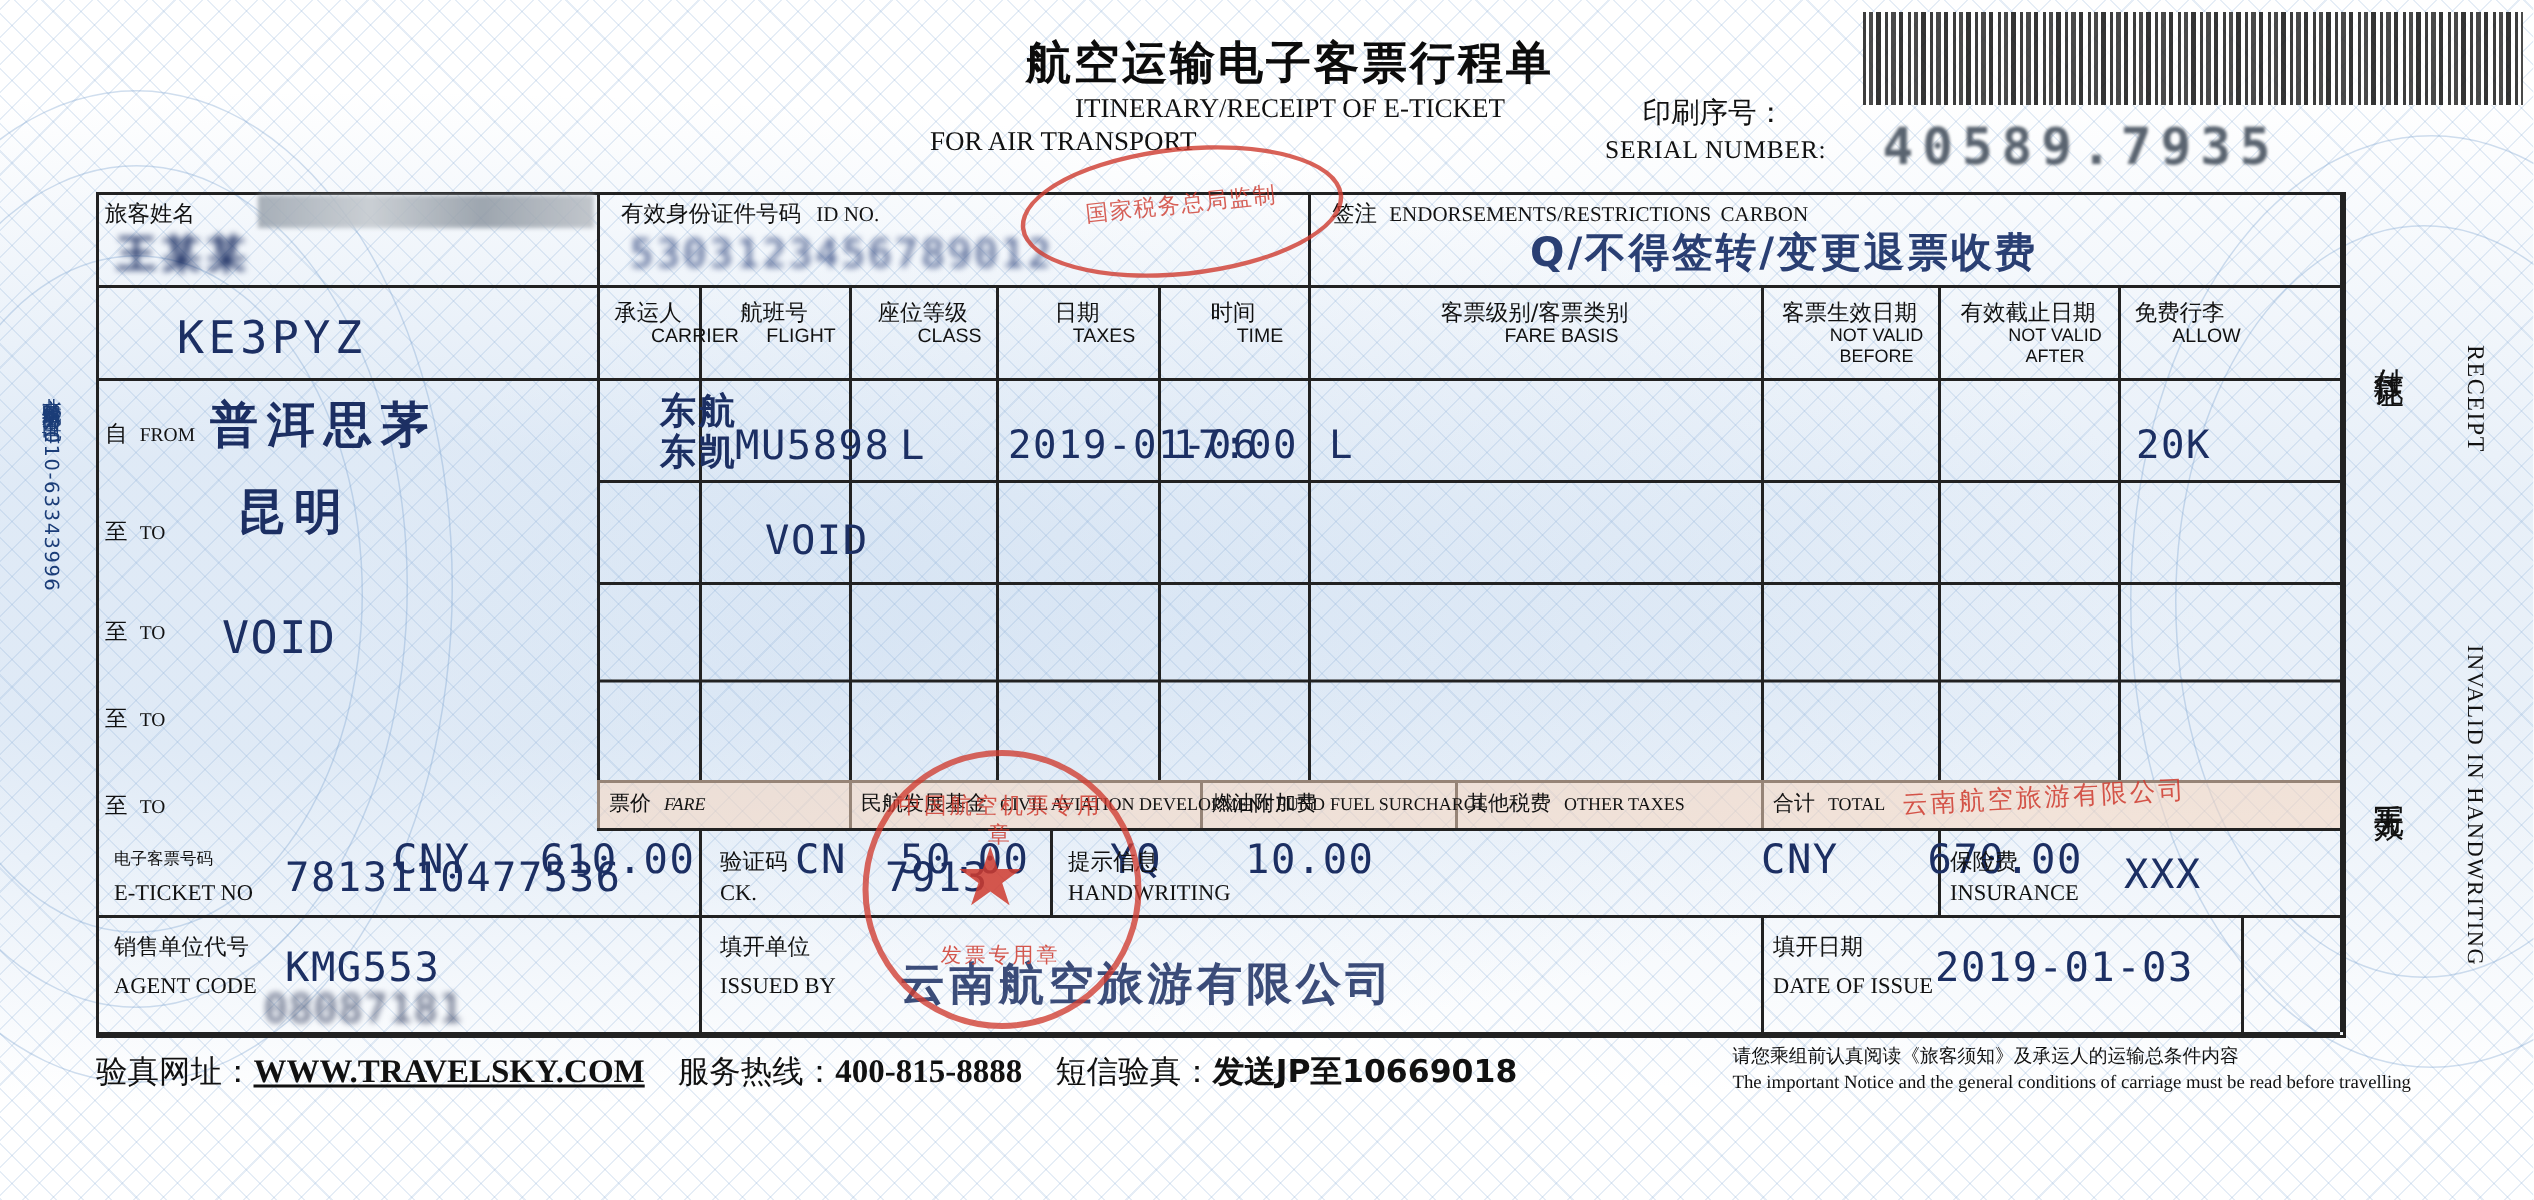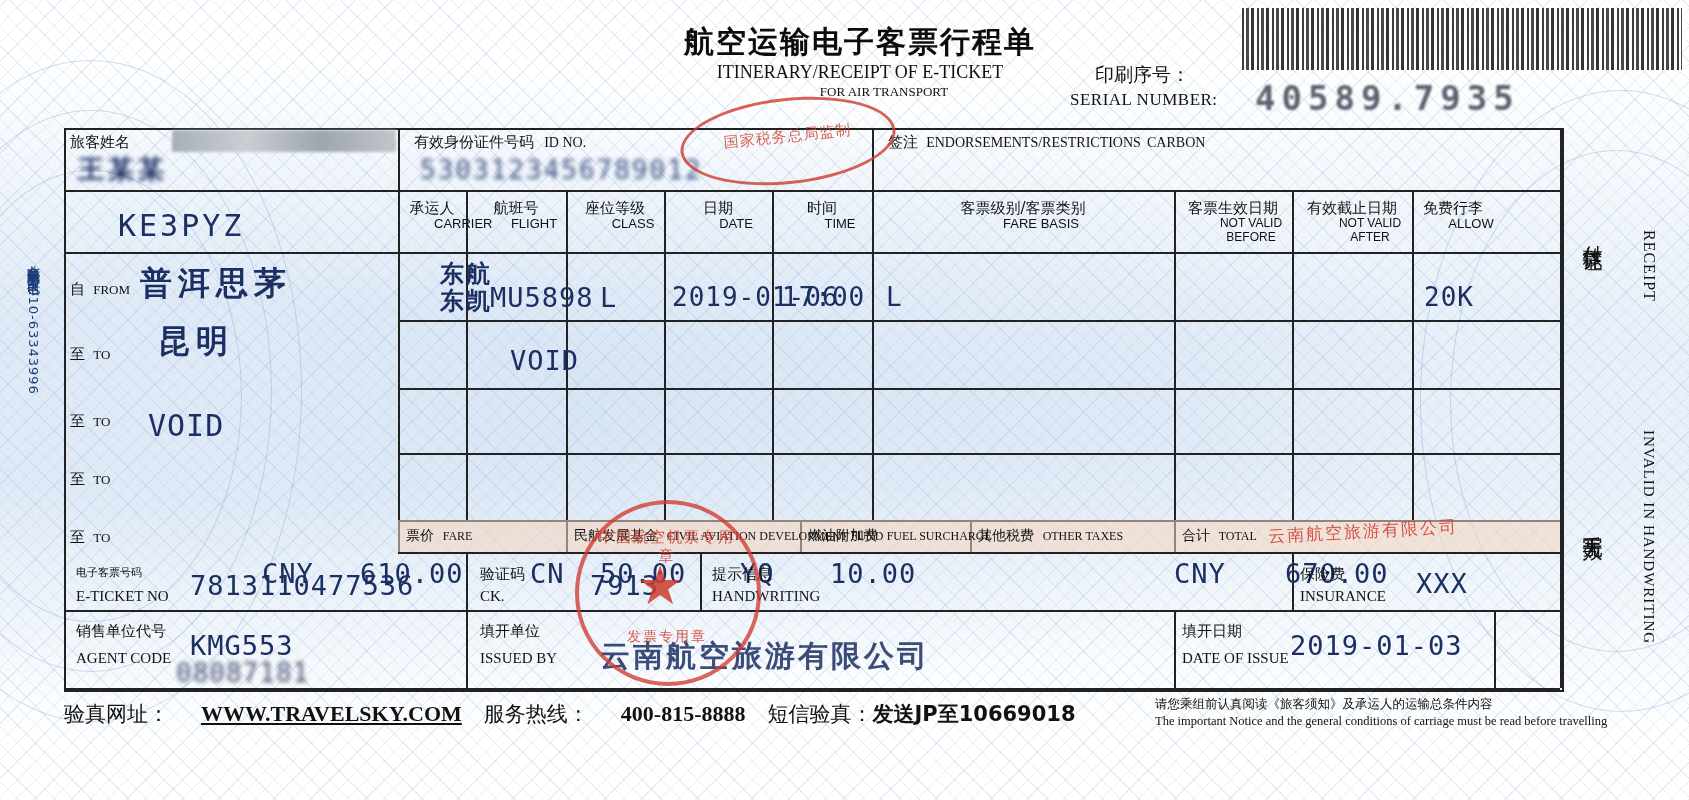--- a/index.html
+++ b/index.html
@@ -26,21 +26,21 @@
   .cjk-hand{font-family:"DejaVu Sans", sans-serif;color:#1c2f63;font-weight:700;}
   .lbl-cn{font-family:"DejaVu Sans", sans-serif;color:#111;}
   .lbl-en{font-family:"Liberation Serif", serif;color:#111;}
 
   
   .title-cn{
     position:absolute;left:640px;top:22px;width:440px;text-align:center;
     font-family:"DejaVu Sans", sans-serif;font-weight:700;font-size:30px;letter-spacing:2px;color:#0c0c0c;
   }
   .title-en1{position:absolute;left:640px;top:62px;width:440px;text-align:center;font-family:"Liberation Serif",serif;font-size:18px;color:#111;}
-  .title-en2{position:absolute;left:664px;top:84px;width:440px;text-align:center;font-family:"Liberation Serif",serif;font-size:13px;color:#111;}
+  .title-en2{position:absolute;left:620px;top:84px;width:440px;text-align:left;font-family:"Liberation Serif",serif;font-size:18px;color:#111;}
 
   .serial-cn{position:absolute;left:1095px;top:62px;font-size:19px;font-family:"DejaVu Sans",sans-serif;color:#111;}
   .serial-en{position:absolute;left:1070px;top:90px;font-size:17px;font-family:"Liberation Serif",serif;color:#111;letter-spacing:.5px;}
 
   .barcode{
     position:absolute;left:1242px;top:8px;width:440px;height:62px;
     background:repeating-linear-gradient(90deg,#1b1b1b 0 2px,#ffffff 2px 4px,#2a2a2a 4px 7px,#ffffff 7px 9px,#111 9px 12px,#fff 12px 15px);
     opacity:.85;
   }
   .serial-num{
@@ -76,21 +76,21 @@
     font-family:"Liberation Serif",serif;color:#111;letter-spacing:1px;
   }
   .vleft{
     position:absolute;writing-mode:vertical-rl;
     font-family:"DejaVu Sans",sans-serif;font-size:13px;color:#1b3d78;letter-spacing:1px;
   }
 
   
   .footer{position:absolute;left:64px;top:700px;width:1500px;}
   .f-cn{font-family:"DejaVu Sans",sans-serif;font-size:21px;color:#111;}
-  .f-bold{font-family:"Liberation Serif",serif;font-weight:700;font-size:22px;color:#111;margin-left:32px;}
+  .f-bold{font-family:"Liberation Serif",serif;font-weight:700;font-size:22px;color:#111;}
   .f-note1{position:absolute;left:1155px;top:696px;font-family:"DejaVu Sans",sans-serif;font-size:12.5px;color:#111;}
   .f-note2{position:absolute;left:1155px;top:714px;font-family:"Liberation Serif",serif;font-size:12.5px;color:#111;}
   .stamp-oval{
     position:absolute;width:210px;height:80px;border:3px solid #cf3b2f;border-radius:50%;
     transform:rotate(-6deg);opacity:.8;
   }
   .stamp-oval .t{
     position:absolute;left:0;top:26px;width:100%;text-align:center;
     font-family:"DejaVu Sans",sans-serif;font-size:15px;color:#cf3b2f;letter-spacing:1px;
   }
@@ -176,36 +176,37 @@
     <span class="lbl-cn">有效身份证件号码</span>
     <span class="lbl-en" style="font-size:14px;margin-left:6px;">ID NO.</span>
   </div>
   <div class="hand blurtext" style="position:absolute;left:420px;top:155px;font-size:26px;letter-spacing:2px;color:#3a4f84;">5303123456789012</div>
 
   <div style="position:absolute;left:888px;top:133px;font-size:15px;">
     <span class="lbl-cn">签注</span>
     <span class="lbl-en" style="font-size:14px;margin-left:4px;">ENDORSEMENTS/RESTRICTIONS</span>
     <span class="lbl-en" style="font-size:14px;margin-left:2px;">CARBON</span>
   </div>
+  <div class="cjk-hand" style="position:absolute;left:1020px;top:150px;font-size:27px;letter-spacing:2px;color:#2a3f73;">Q/不得签转/变更退票收费</div>
 
   <div class="cell-lbl" style="left:398px;top:200px;width:68px;">
     <span class="cn">承运人</span>
     <span class="en">CARRIER</span>
   </div>
   <div class="cell-lbl" style="left:466px;top:200px;width:100px;">
     <span class="cn">航班号</span>
     <span class="en">FLIGHT</span>
   </div>
   <div class="cell-lbl" style="left:566px;top:200px;width:98px;">
     <span class="cn">座位等级</span>
     <span class="en">CLASS</span>
   </div>
   <div class="cell-lbl" style="left:664px;top:200px;width:108px;">
     <span class="cn">日期</span>
-    <span class="en">DATE</span>
+    <span class="en">TAXES</span>
   </div>
   <div class="cell-lbl" style="left:772px;top:200px;width:100px;">
     <span class="cn">时间</span>
     <span class="en">TIME</span>
   </div>
   <div class="cell-lbl" style="left:872px;top:200px;width:302px;">
     <span class="cn">客票级别/客票类别</span>
     <span class="en">FARE BASIS</span>
   </div>
   <div class="cell-lbl" style="left:1174px;top:200px;width:118px;">
@@ -255,21 +256,21 @@
   <div class="hand" style="position:absolute;left:1424px;top:282px;font-size:26px;">20K</div>
 
   <div class="cjk-hand" style="position:absolute;left:158px;top:320px;font-size:32px;letter-spacing:6px;">昆明</div>
   <div class="hand" style="position:absolute;left:510px;top:345px;font-size:27px;">VOID</div>
 
   <div class="hand" style="position:absolute;left:148px;top:408px;font-size:30px;">VOID</div>
 
   <div class="fareband"></div>
   <div class="fare-lbl" style="left:406px;top:527px;">
     <span class="cn">票价</span>
-    <span class="en" style="margin-left:5px;">FARE</span>
+    <span class="en" style="margin-left:5px;font-style:italic;">FARE</span>
   </div>
   <div class="fare-lbl" style="left:574px;top:527px;">
     <span class="cn">民航发展基金</span>
     <span class="en" style="margin-left:5px;">CIVIL AVIATION DEVELOPMENT FUND</span>
   </div>
   <div class="fare-lbl" style="left:808px;top:527px;">
     <span class="cn">燃油附加费</span>
     <span class="en" style="margin-left:5px;">FUEL SURCHARGE</span>
   </div>
   <div class="fare-lbl" style="left:978px;top:527px;">

